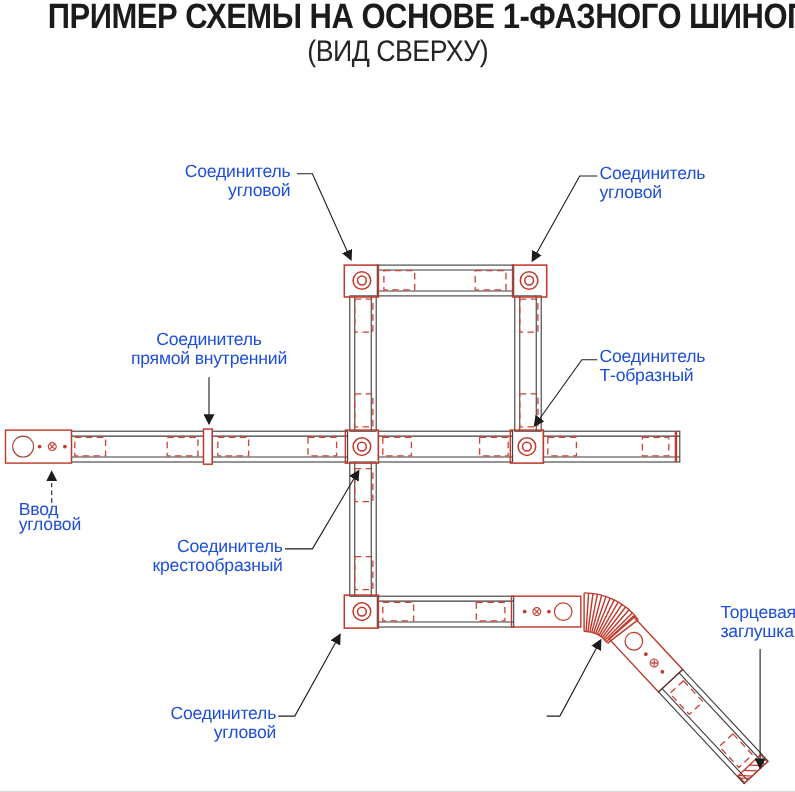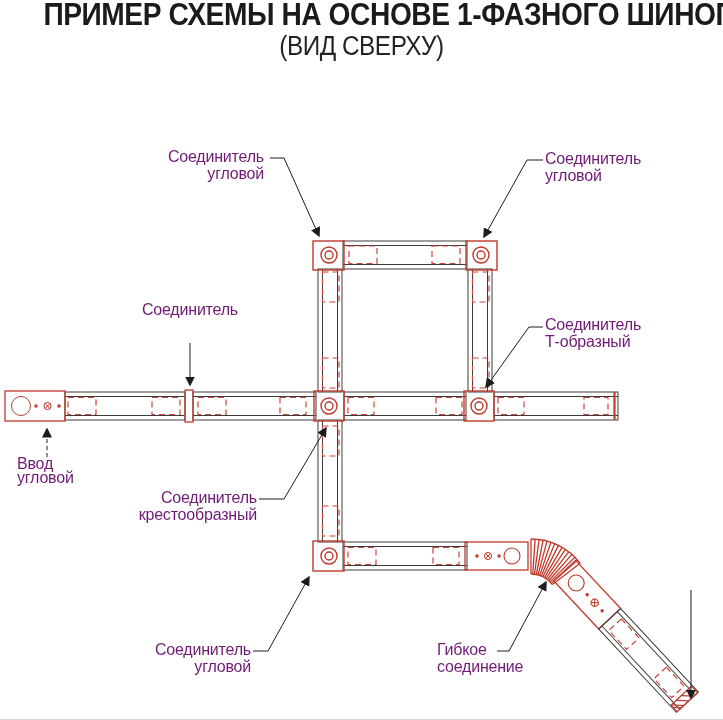--- a/index.html
+++ b/index.html
@@ -14,21 +14,21 @@
     font-size:32px;line-height:36px;font-weight:700;letter-spacing:-0.5px;
     color:#1b1b1b;transform:scaleX(0.88);transform-origin:center;
   }
   .subtitle{
     position:absolute;left:0;right:0;top:30px;text-align:center;white-space:nowrap;
     font-size:27px;line-height:32px;font-weight:400;letter-spacing:-0.5px;
     color:#242424;transform:scaleX(0.9);transform-origin:center;
   }
   .lbl{
     position:absolute;font-size:16px;line-height:17px;letter-spacing:-0.2px;
-    color:#701a75;white-space:nowrap;
+    color:#1d4ed8;white-space:nowrap;
   }
   .lbl span{display:block;}
   .align-right{text-align:right;}
   .align-center{text-align:center;white-space:normal;}
   .lbl.small{font-size:16px;line-height:14px;}
 </style>
 </head>
 <body>
 
 <div class="stage">
@@ -213,41 +213,42 @@
     <span>угловой</span>
   </div>
 
   <div class="lbl" style="left:545px;top:150px">
     <span>Соединитель</span>
     <span>угловой</span>
   </div>
 
   <div class="lbl align-center" style="left:104px;top:301px;width:172px">
     <span>Соединитель</span>
+    <span>прямой внутренний</span>
   </div>
 
   <div class="lbl" style="left:545px;top:316px">
     <span>Соединитель</span>
     <span>Т-образный</span>
   </div>
 
   <div class="lbl align-right" style="right:466px;top:489px">
     <span>Соединитель</span>
     <span>крестообразный</span>
   </div>
 
   <div class="lbl align-right" style="right:472px;top:641px">
     <span>Соединитель</span>
     <span>угловой</span>
   </div>
 
-  <div class="lbl" style="left:437px;top:641px">
-    <span>Гибкое</span>
-    <span>соединение</span>
-  </div>
-
+
+  <div class="lbl" style="left:655px;top:549px">
+    <span>Торцевая</span>
+    <span>заглушка</span>
+  </div>
 
   <div class="lbl small" style="left:17px;top:457px">
     <span>Ввод</span>
     <span>угловой</span>
   </div>
 
 </div>
 
 </body></html>

